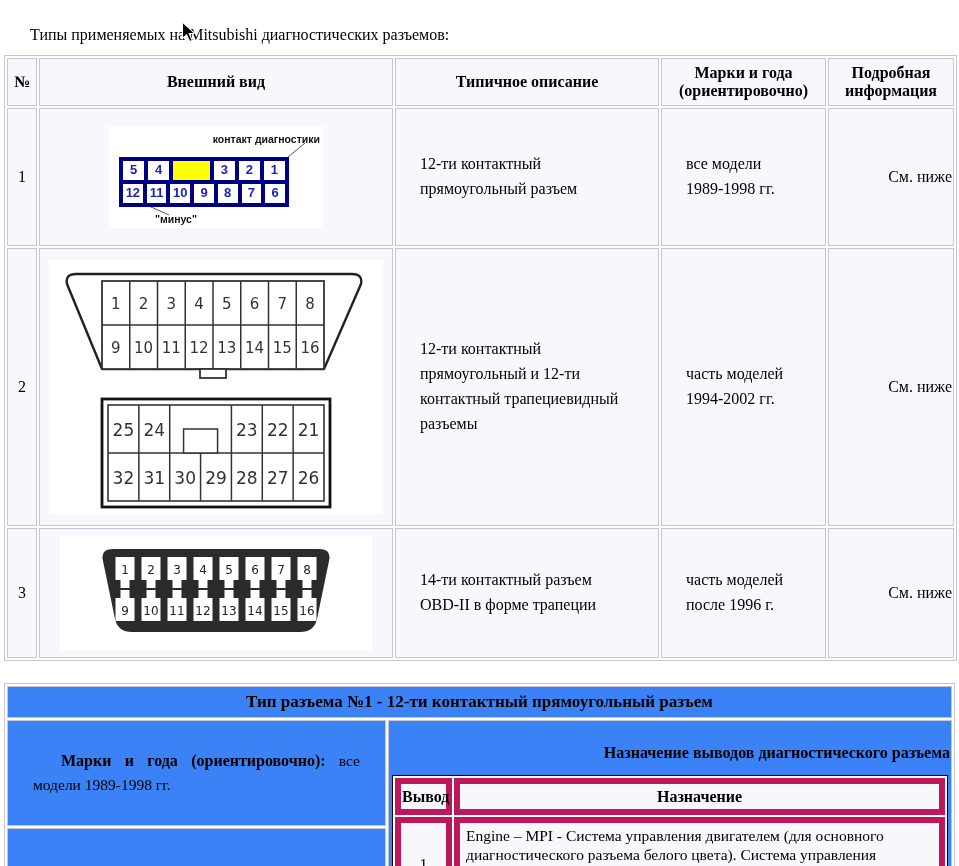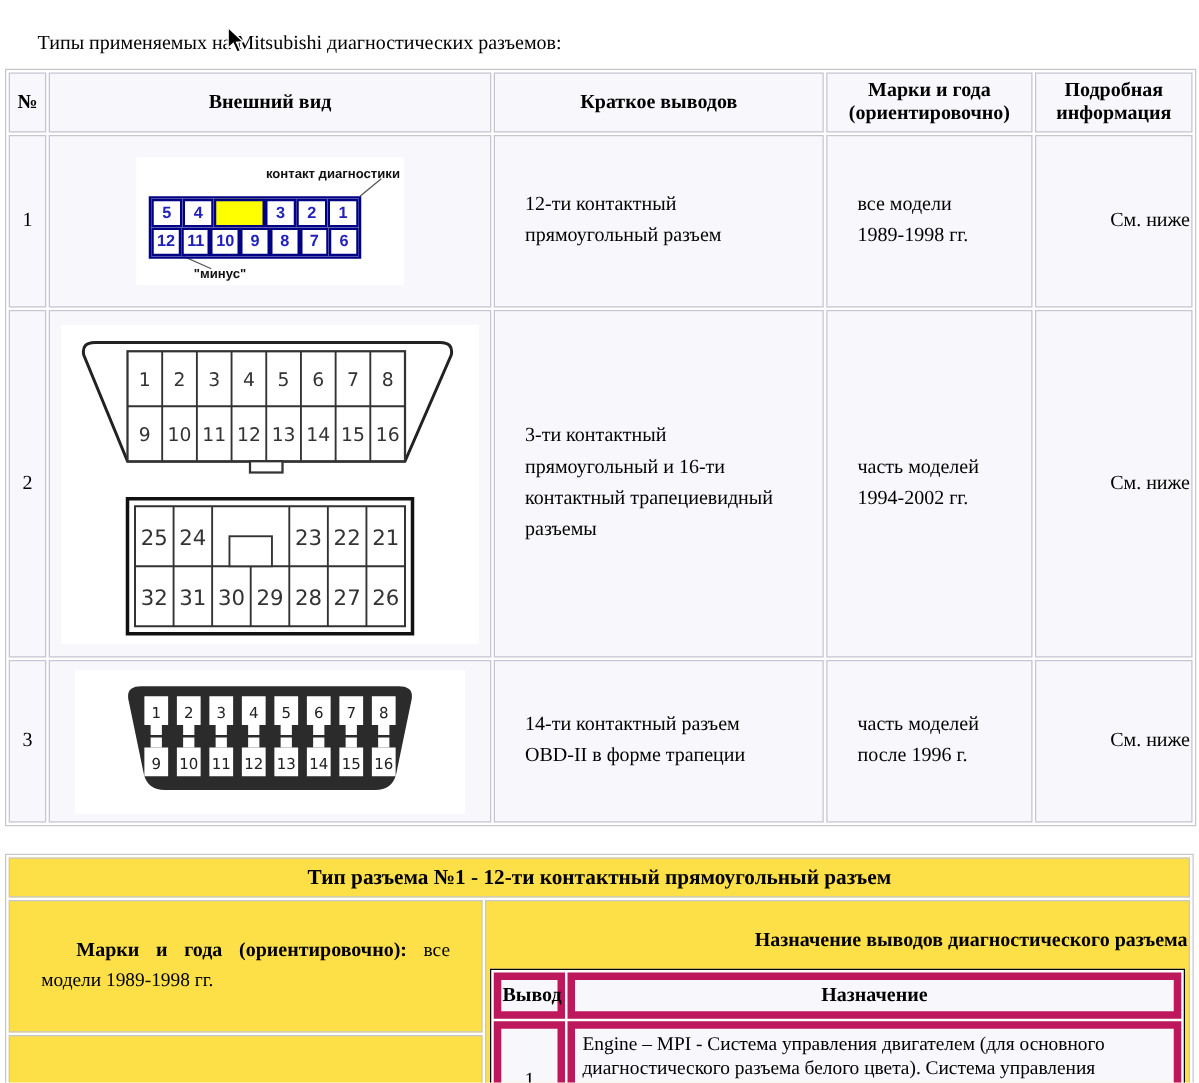--- a/index.html
+++ b/index.html
@@ -40,21 +40,21 @@
   
   .imgbox2{width:334px;margin:0 auto;background:#fff;padding:8px 0 6px 0;
       display:flex;flex-direction:column;align-items:center;gap:16px;}
   .imgbox3{width:312px;margin:0 auto;background:#fff;padding:9px 0;}
 
   
   table.t2{
     margin:22px 4px 0 4px;width:951px;table-layout:fixed;
     border-collapse:separate;border-spacing:2px;border:1px solid #c6c6d2;background:#fff;
   }
-  table.t2 > tbody > tr > th, table.t2 > tbody > tr > td{border:1px solid #c6c6d2;background:#fde047;}
+  table.t2 > tbody > tr > th, table.t2 > tbody > tr > td{border:1px solid #c6c6d2;background:#3b82f6;}
   th.t2-title{background:#d4d4d4;font-weight:bold;font-size:17px;text-align:center;height:28px;vertical-align:middle;}
   td.t2-left1{height:102px;vertical-align:middle;}
   td.t2-left2{vertical-align:top;height:150px;}
   .t2par{margin:0;padding:0 24px;text-align:justify;text-indent:28px;font-size:15.5px;line-height:1.5;}
   .t2par b{font-size:16px;}
   td.t2-left2 .t2par{margin-top:42px;}
   td.t2-right{vertical-align:top;}
   .t2-heading{margin-top:22px;font-weight:bold;font-size:16px;text-align:right;}
 
   table.pt{
@@ -80,21 +80,21 @@
       <col style="width:30px">
       <col style="width:354px">
       <col style="width:264px">
       <col style="width:165px">
       <col style="width:126px">
     </colgroup>
   <tbody>
   <tr>
     <th>№</th>
     <th>Внешний вид</th>
-    <th>Краткое выводов</th>
+    <th>Типичное описание</th>
     <th>Марки и года (ориентировочно)</th>
     <th>Подробная информация</th>
   </tr>
 
   <tr class="r1">
     <td class="numcol">1</td>
     <td class="appearance">
       <div class="c1">
         <svg class="c1-lines">
           <line x1="196" y1="17" x2="179" y2="31" stroke="#555" stroke-width="1"></line>
@@ -185,21 +185,21 @@
               <text x="23.42857142857143" y="87" text-anchor="middle" font-size="17" fill="#333333" font-family="DejaVu Sans, sans-serif" font-weight="normal">32</text>
               <text x="54.285714285714285" y="87" text-anchor="middle" font-size="17" fill="#333333" font-family="DejaVu Sans, sans-serif" font-weight="normal">31</text>
               <text x="85.14285714285714" y="87" text-anchor="middle" font-size="17" fill="#333333" font-family="DejaVu Sans, sans-serif" font-weight="normal">30</text>
               <text x="116" y="87" text-anchor="middle" font-size="17" fill="#333333" font-family="DejaVu Sans, sans-serif" font-weight="normal">29</text>
               <text x="146.85714285714286" y="87" text-anchor="middle" font-size="17" fill="#333333" font-family="DejaVu Sans, sans-serif" font-weight="normal">28</text>
               <text x="177.71428571428572" y="87" text-anchor="middle" font-size="17" fill="#333333" font-family="DejaVu Sans, sans-serif" font-weight="normal">27</text>
               <text x="208.57142857142858" y="87" text-anchor="middle" font-size="17" fill="#333333" font-family="DejaVu Sans, sans-serif" font-weight="normal">26</text>
             </svg>
       </div>
     </td>
-    <td class="desc">3-ти контактный прямоугольный и 16-ти контактный трапециевидный разъемы</td>
+    <td class="desc">12-ти контактный прямоугольный и 12-ти контактный трапециевидный разъемы</td>
     <td class="models">часть моделей 1994-2002 гг.</td>
     <td class="detail">См. ниже</td>
   </tr>
 
   <tr class="r3">
     <td class="numcol">3</td>
     <td class="appearance">
       <div class="imgbox3">
         <svg width="250" height="92" id="svg3">
               <path d="M22,4 H228 Q241,4 238,16 L226,74 Q223,87 209,87 H41 Q27,87 24,74 L12,16 Q9,4 22,4 Z" fill="#2b2b2b"></path>

